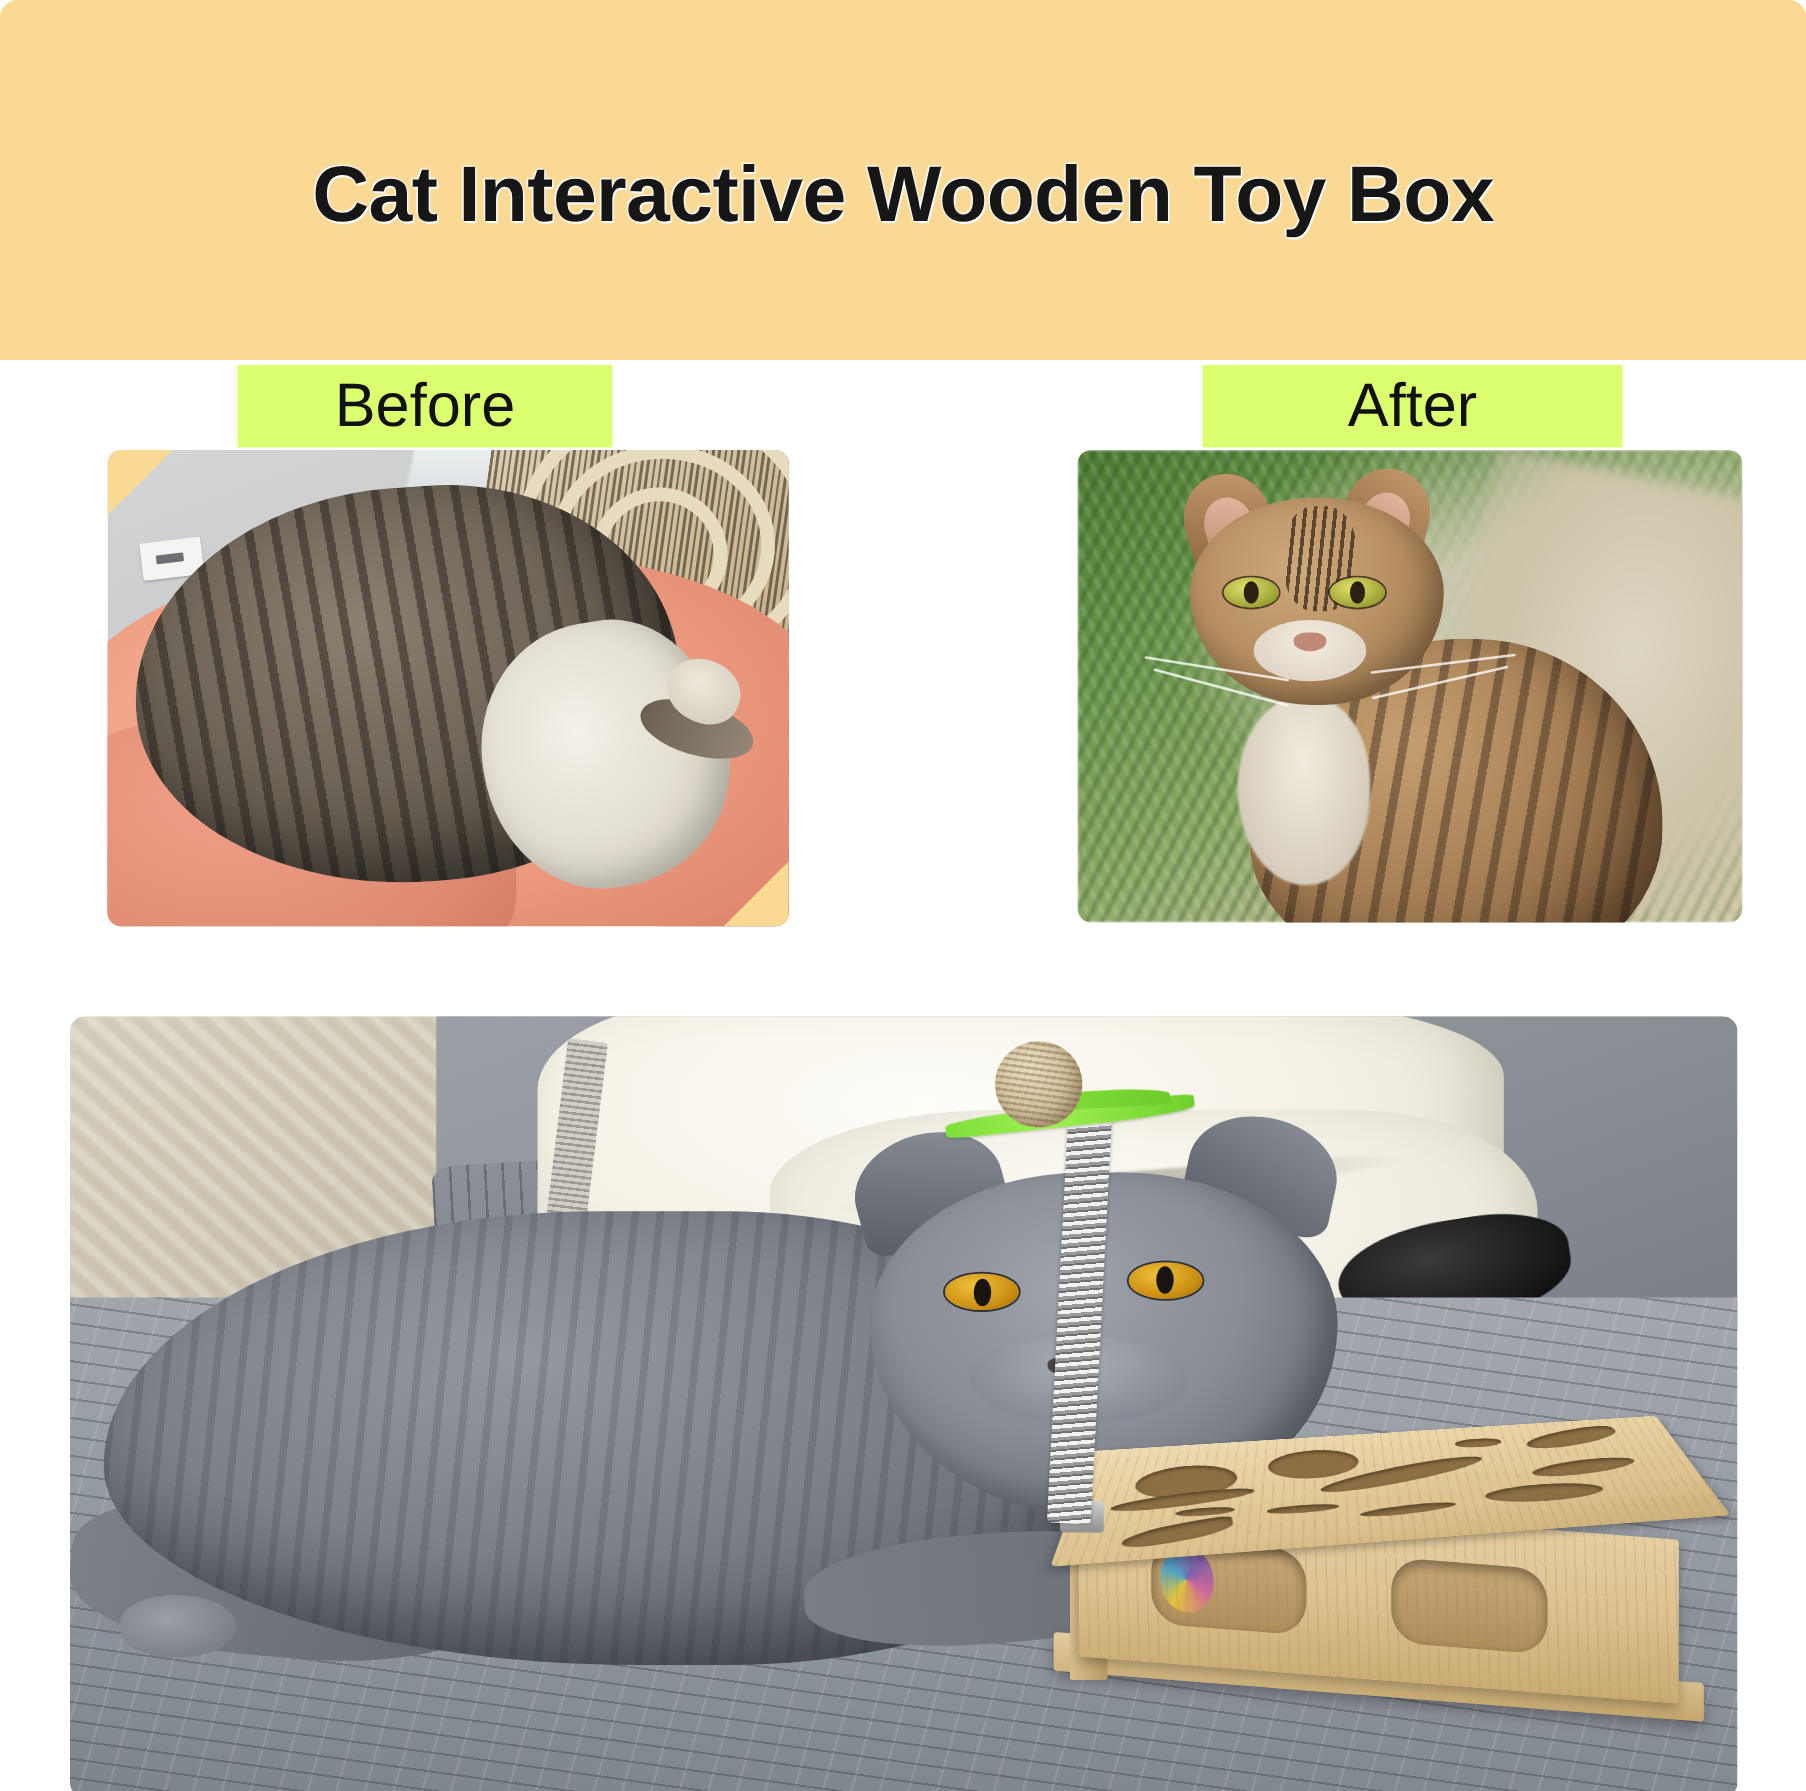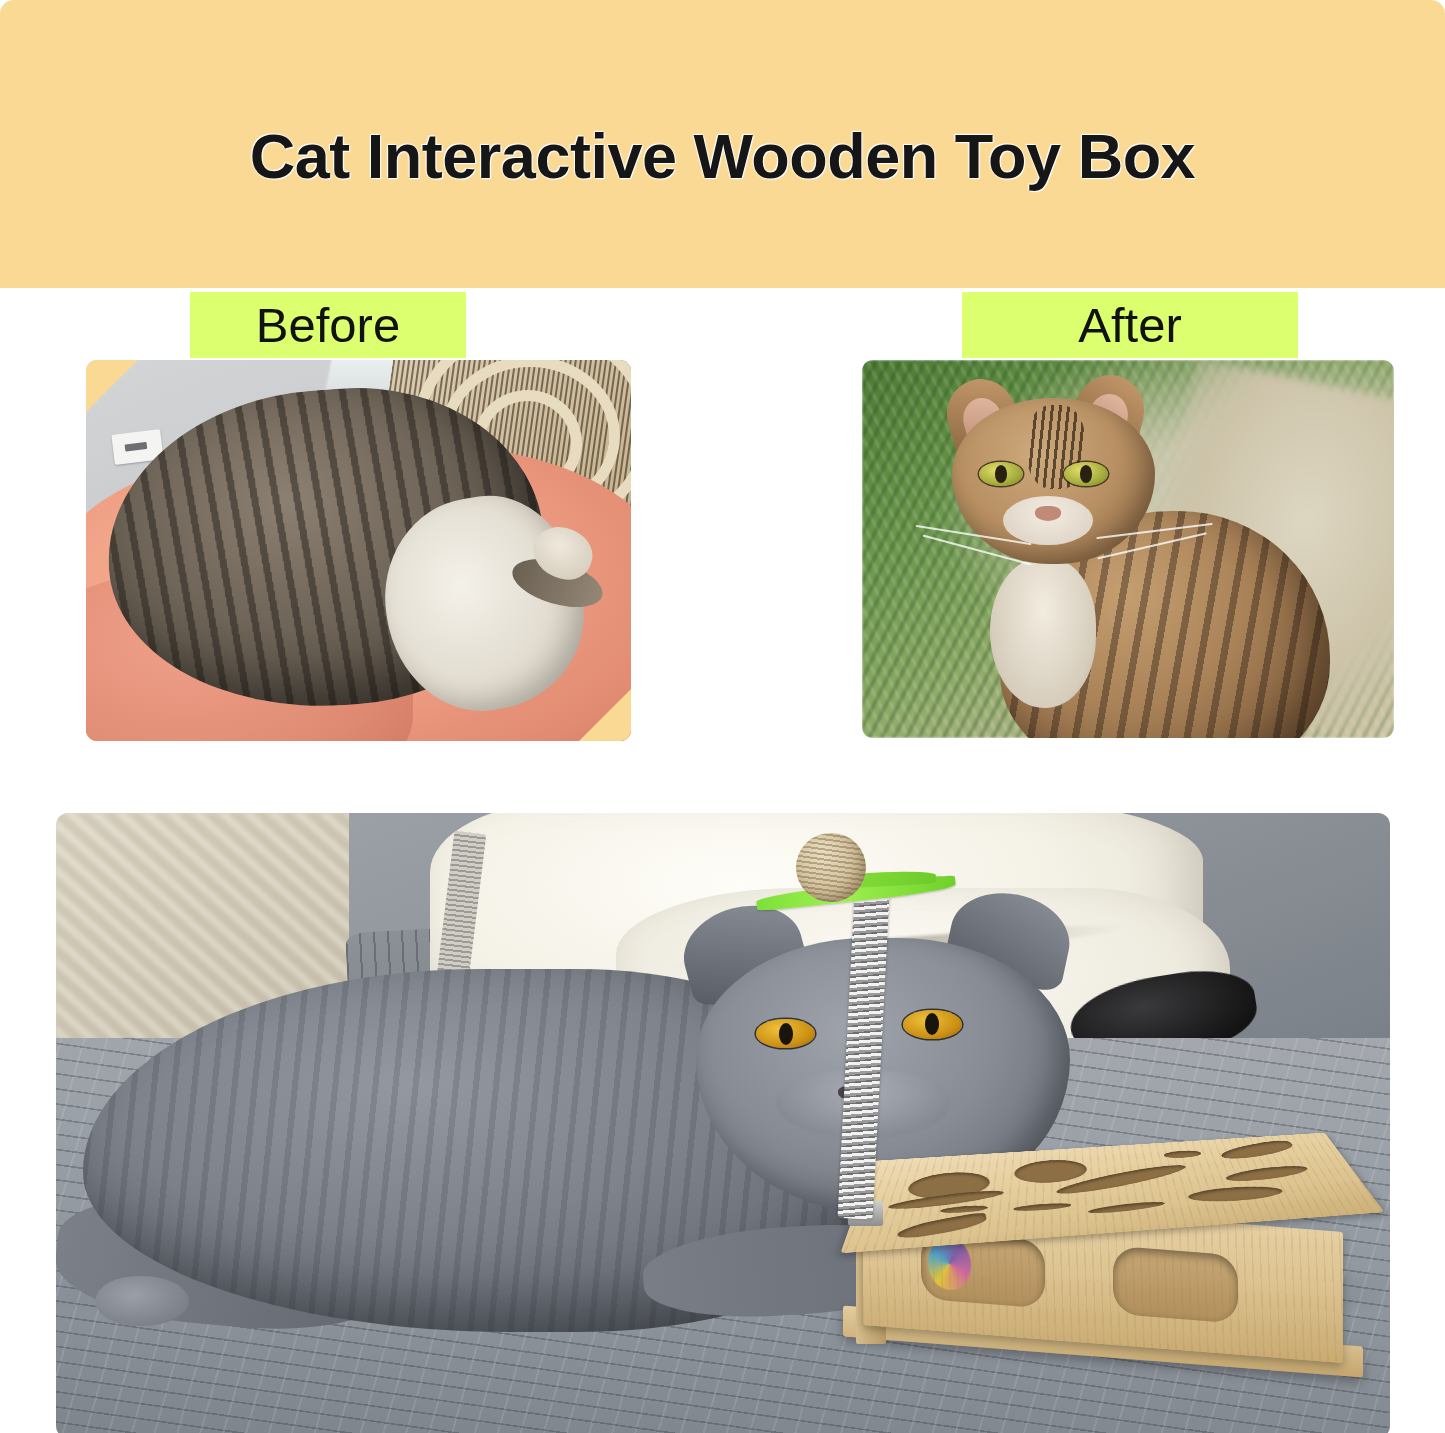--- a/index.html
+++ b/index.html
@@ -23,21 +23,21 @@
     font-size:39.5px; font-weight:400; color:#1b1b1b; letter-spacing:-0.4px;
     white-space:nowrap; margin-top:22px;
   }
 
   
   .cmp-label{
     position:absolute; height:66px; background:#dcff70;
     display:flex; align-items:center; justify-content:center;
     font-size:49px; color:#111; letter-spacing:0px;
   }
-  #label-before{ left:190px; top:292px; width:276px; }
+  #label-before{ left:190px; top:292px; width:300px; }
   #label-after { left:962px; top:292px; width:336px; }
 
   
   .photo{ position:absolute; overflow:hidden; border-radius:11px; }
   #photo-before{ left:86px;  top:360px; width:545px; height:381px; }
   #photo-after { left:862px; top:360px; width:532px; height:378px; }
   #photo-main  { left:56px;  top:813px; width:1334px; height:625px; border-radius:12px; }
 
   .scene{ position:absolute; inset:0; }
   .lyr{ position:absolute; }

